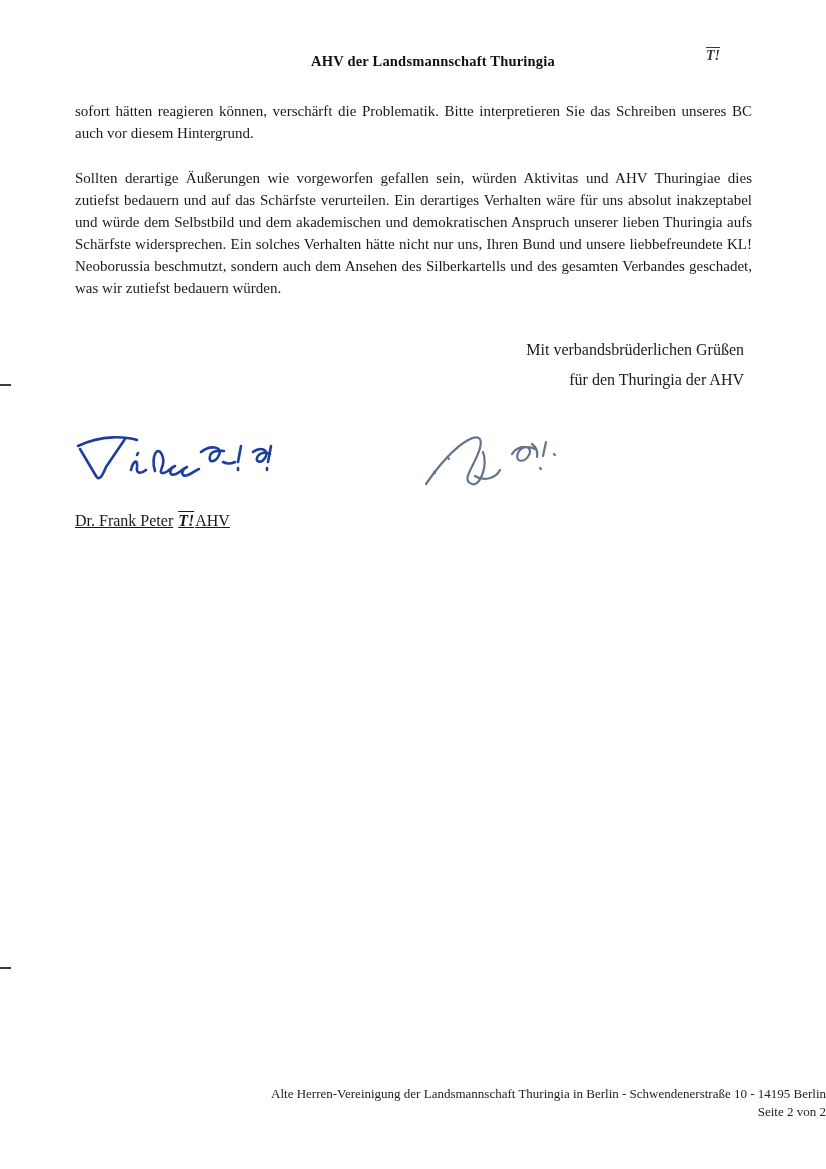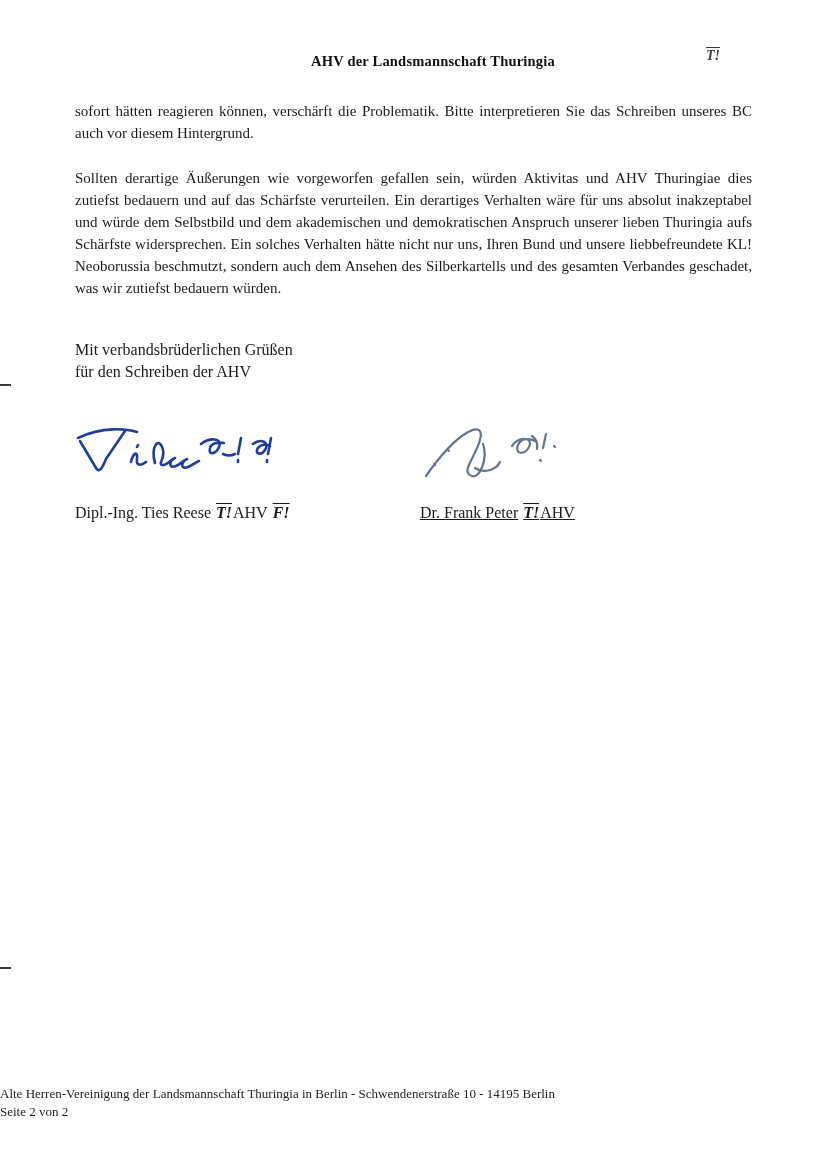--- a/index.html
+++ b/index.html
@@ -33,39 +33,39 @@
   
   .content {
     position: absolute; top: 100px; left: 75px; width: 677px;
   }
   .content p {
     margin: 0 0 23px 0;
     font-size: 15px; line-height: 22px;
     text-align: justify;
   }
   .closing { margin-top: 40px; font-size: 16px; line-height: 22px; }
-  .closing div { margin: 0; }
+  .closing div { margin: 8px; text-align: right; }
   
   .signature-row {
     margin-top: 33px; display: flex; align-items: flex-start;
   }
   .sig-left { width: 345px; }
   .sig-right { width: 300px; }
   .name-row { margin-top: 16px; display: flex; font-size: 16px; }
   .name-left { width: 345px; }
   .name-right { width: 300px; text-decoration: underline; }
   .zirkel {
     text-decoration: overline; font-style: italic; font-weight: 600;
     margin-left: 5px;
   }
   .after-zirkel { margin-left: 1px; }
   
   .footer {
     position: absolute; top: 1085px; left: 0; right: 0;
-    text-align: left; font-size: 13px; line-height: 17.5px; color: #222222;
+    text-align: right; font-size: 13px; line-height: 17.5px; color: #222222;
   }
 </style>
 </head>
 <body>
 
 <div class="page">
 
   <div class="header">
     <span class="header-title">AHV der Landsmannschaft Thuringia</span>
   </div>
@@ -73,21 +73,21 @@
 
   <div class="fold-mark top"></div>
   <div class="fold-mark bottom"></div>
 
   <div class="content">
     <p>sofort hätten reagieren können, verschärft die Problematik. Bitte interpretieren Sie das Schreiben unseres BC auch vor diesem Hintergrund.</p>
     <p>Sollten derartige Äußerungen wie vorgeworfen gefallen sein, würden Aktivitas und AHV Thuringiae dies zutiefst bedauern und auf das Schärfste verurteilen. Ein derartiges Verhalten wäre für uns absolut inakzeptabel und würde dem Selbstbild und dem akademischen und demokratischen Anspruch unserer lieben Thuringia aufs Schärfste widersprechen. Ein solches Verhalten hätte nicht nur uns, Ihren Bund und unsere liebbefreundete KL! Neoborussia beschmutzt, sondern auch dem Ansehen des Silberkartells und des gesamten Verbandes geschadet, was wir zutiefst bedauern würden.</p>
 
     <div class="closing">
       <div>Mit verbandsbrüderlichen Grüßen</div>
-      <div>für den Schreiben der AHV</div>
+      <div>für den Thuringia der AHV</div>
     </div>
 
     <div class="signature-row">
       <div class="sig-left">
         
         <svg width="205" height="62" viewBox="0 0 205 62" fill="none" stroke="#1d3e9c" stroke-width="2.6" stroke-linecap="round" stroke-linejoin="round">
           <path d="M3,22 C28,10 52,13 62,16"></path>
           <path d="M5,25 L21,52 C24,57 27,53 31,43 L50,15"></path>
           <path d="M56,46 c2,-9 7,-12 6,-3 c-1,7 4,7 9,3"></path>
           <path d="M62,31 l1,-2"></path>
@@ -106,23 +106,20 @@
           <path d="M55,52 C64,58 76,54 80,46"></path>
           <path d="M92,30 c7,-10 22,-9 17,1 c-4,8 -15,8 -11,-2 c3,-7 12,-7 17,-4"></path>
           <path d="M112,20 c4,3 6,8 5,13"></path>
           <path d="M126,18 l-3,14"></path>
           <path d="M14,48 l1,1 M28,34 l1,1 M120,44 l1,1 M134,30 l1,1"></path>
         </svg>
       </div>
     </div>
 
     <div class="name-row">
-      <div class="name-left">
-        <span>Dipl.-Ing. Ties Reese</span><span class="zirkel">T!</span><span class="after-zirkel">AHV</span><span class="zirkel">F!</span>
-      </div>
       <div class="name-right">
         <span>Dr. Frank Peter</span><span class="zirkel">T!</span><span class="after-zirkel">AHV</span>
       </div>
     </div>
   </div>
 
   <div class="footer">
     <div>Alte Herren-Vereinigung der Landsmannschaft Thuringia in Berlin - Schwendenerstraße 10 - 14195 Berlin</div>
     <div>Seite 2 von 2</div>
   </div>

